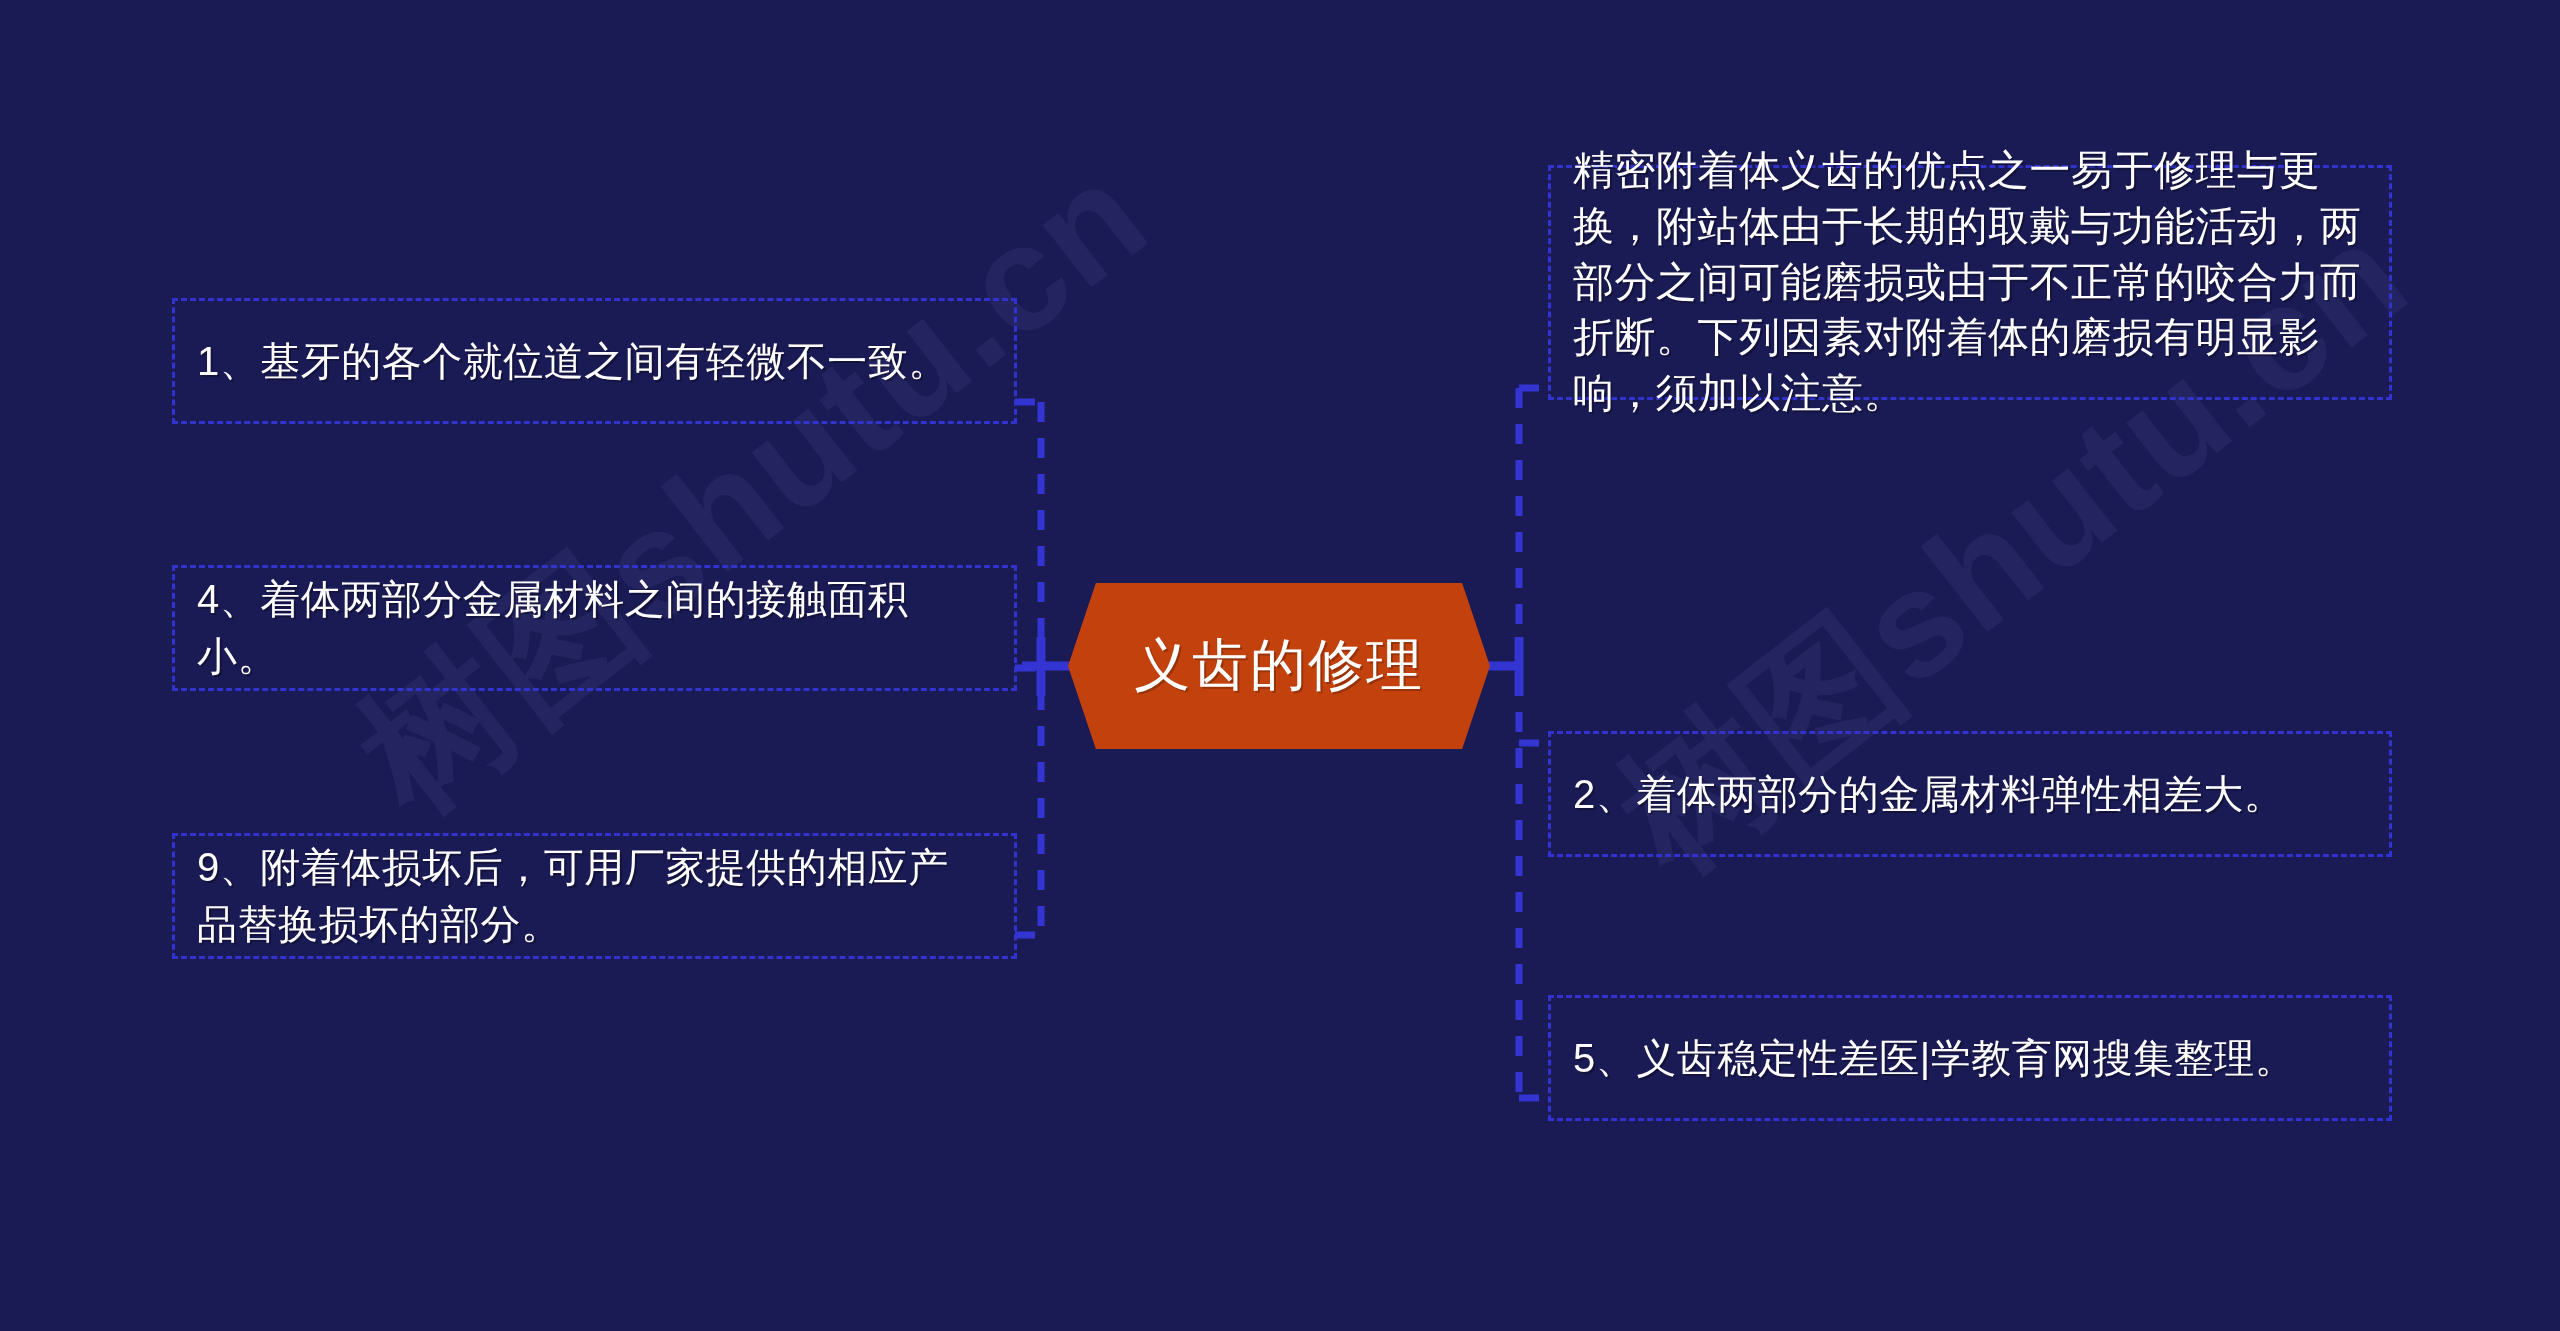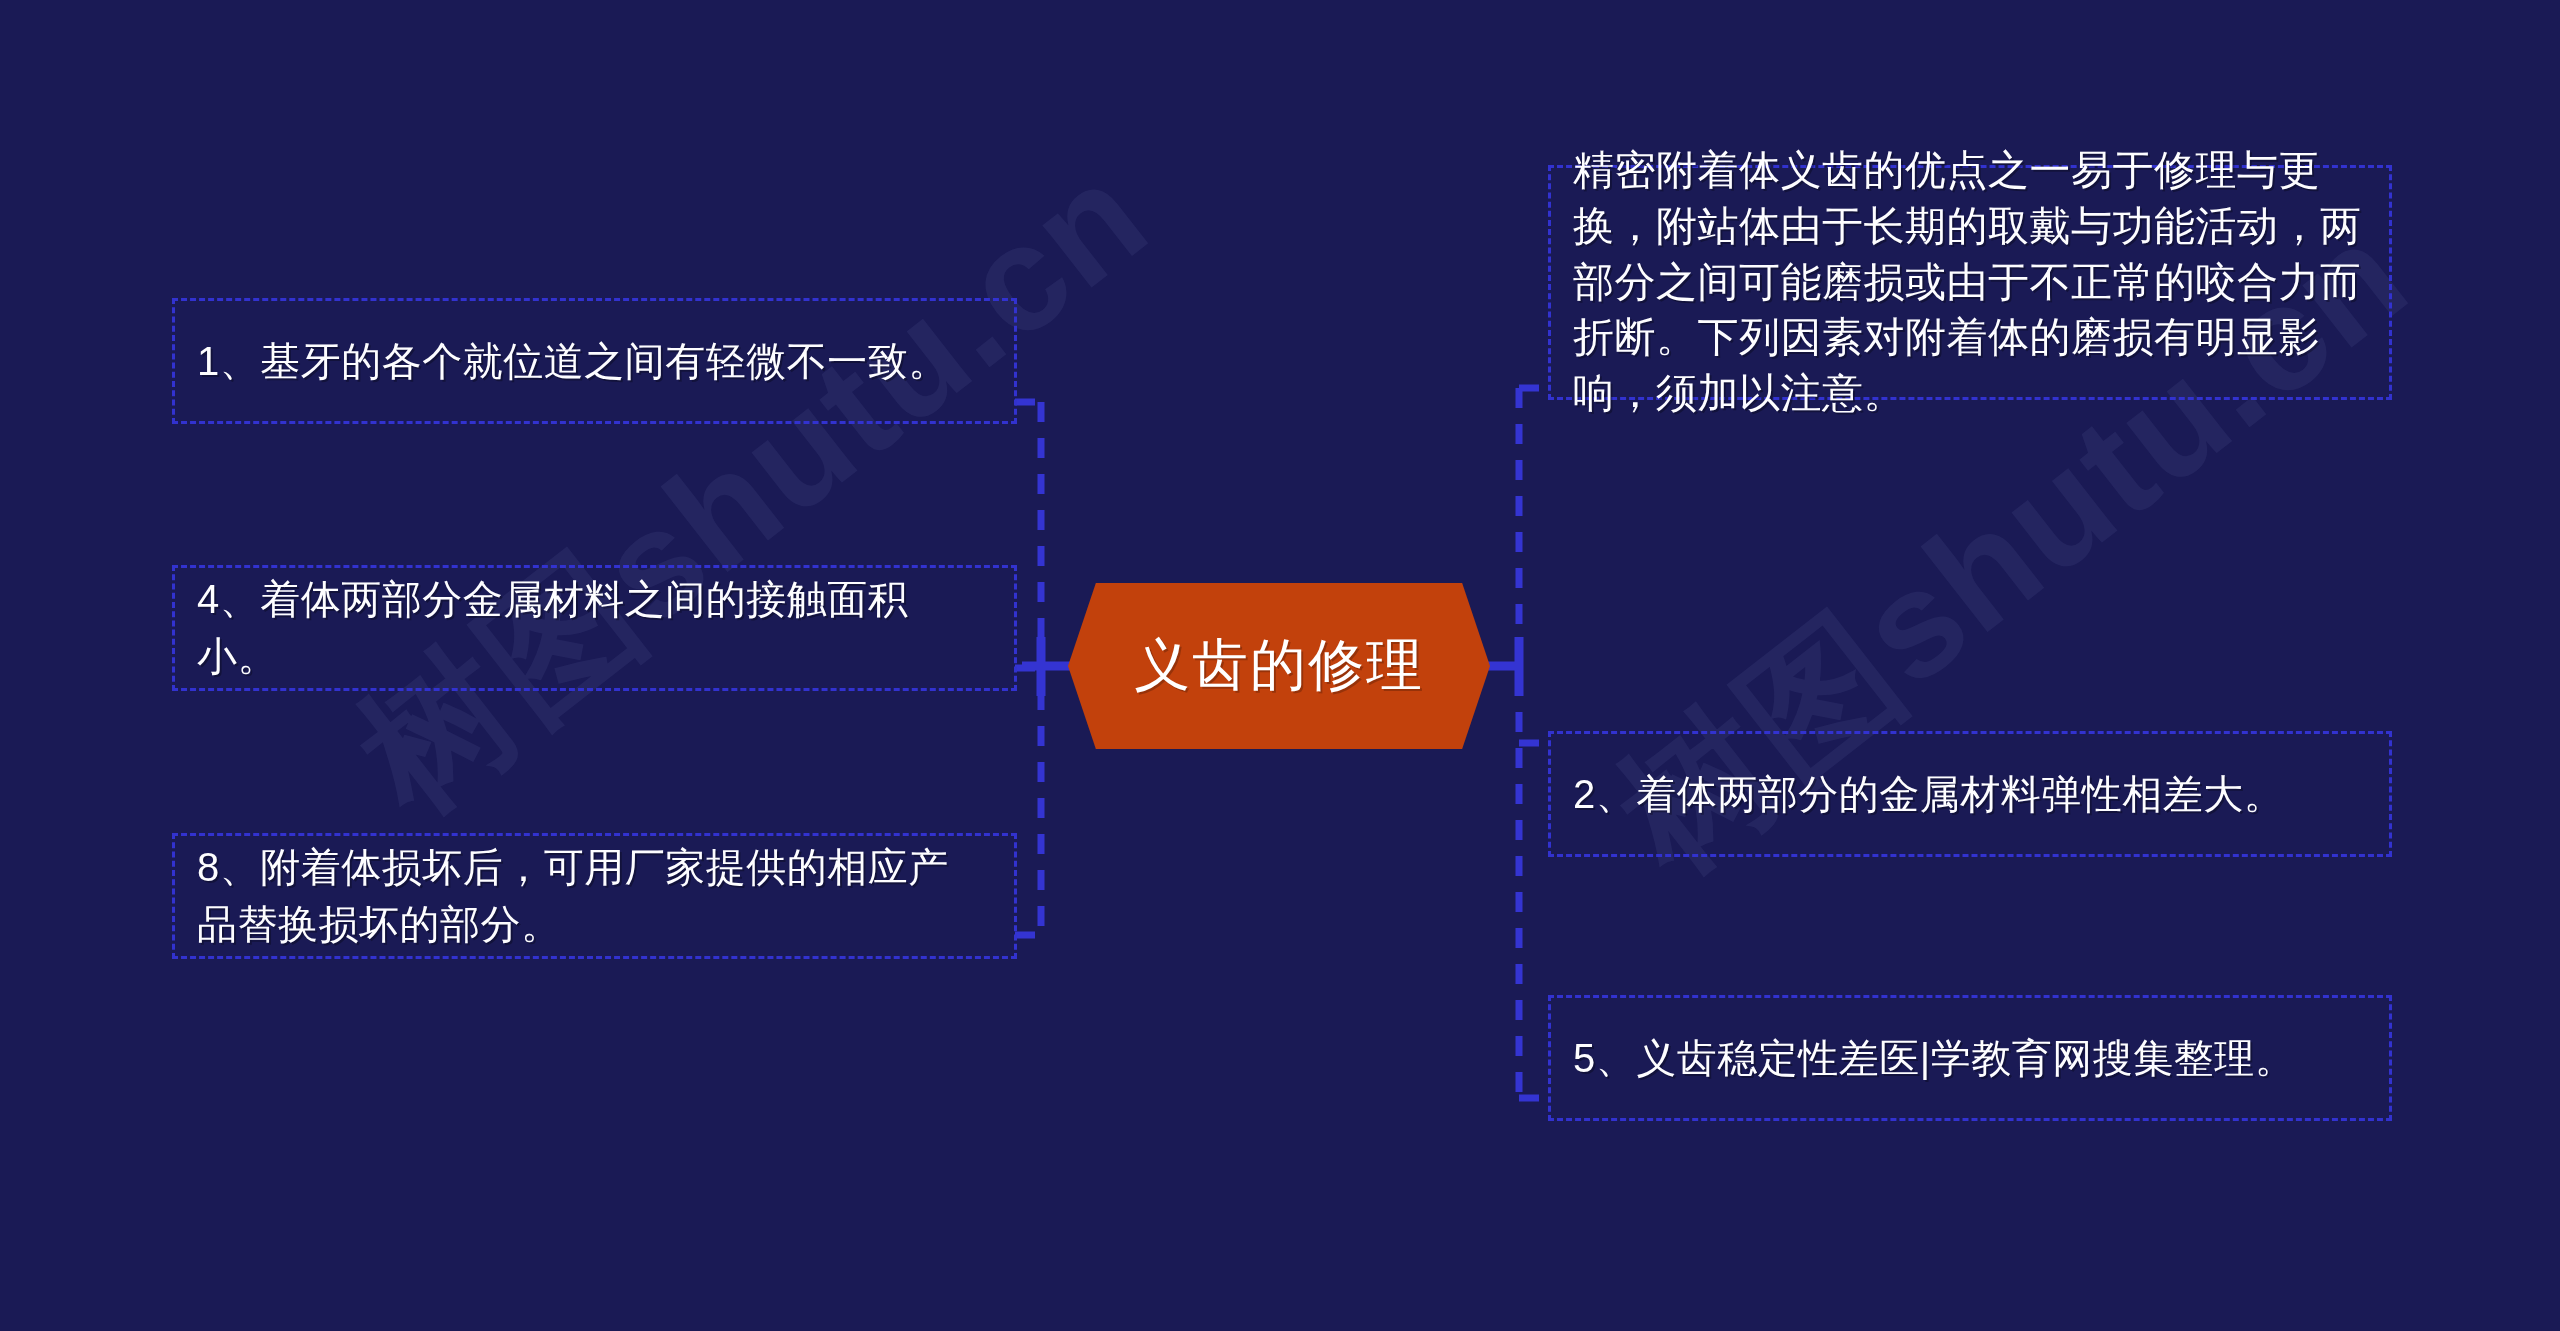--- a/index.html
+++ b/index.html
@@ -126,21 +126,21 @@
 
   <div class="node-box" style="left:172px; top:298px; width:845px; height:126px;">
     <span class="node-text">1、基牙的各个就位道之间有轻微不一致。</span>
   </div>
 
   <div class="node-box" style="left:172px; top:565px; width:845px; height:126px;">
     <span class="node-text">4、着体两部分金属材料之间的接触面积小。</span>
   </div>
 
   <div class="node-box" style="left:172px; top:833px; width:845px; height:126px;">
-    <span class="node-text">8、附着体损坏后，可用厂家提供的相应产品替换损坏的部分。</span>
+    <span class="node-text">9、附着体损坏后，可用厂家提供的相应产品替换损坏的部分。</span>
   </div>
 
   <div class="node-box" style="left:1548px; top:165px; width:844px; height:235px;">
     <span class="node-text para">精密附着体义齿的优点之一易于修理与更换，附站体由于长期的取戴与功能活动，两部分之间可能磨损或由于不正常的咬合力而折断。下列因素对附着体的磨损有明显影响，须加以注意。</span>
   </div>
 
   <div class="node-box" style="left:1548px; top:731px; width:844px; height:126px;">
     <span class="node-text">2、着体两部分的金属材料弹性相差大。</span>
   </div>
 

